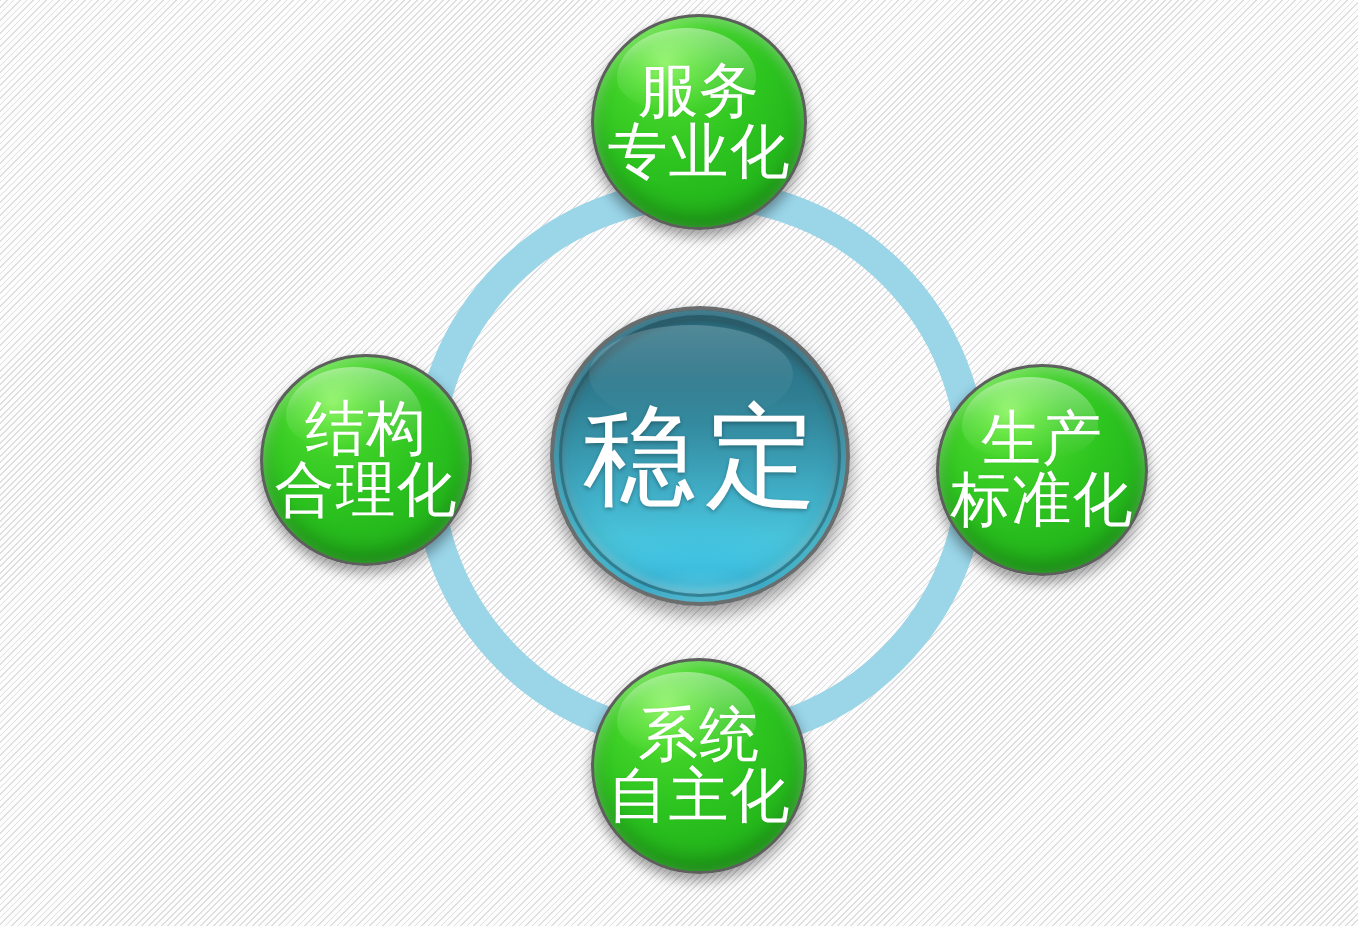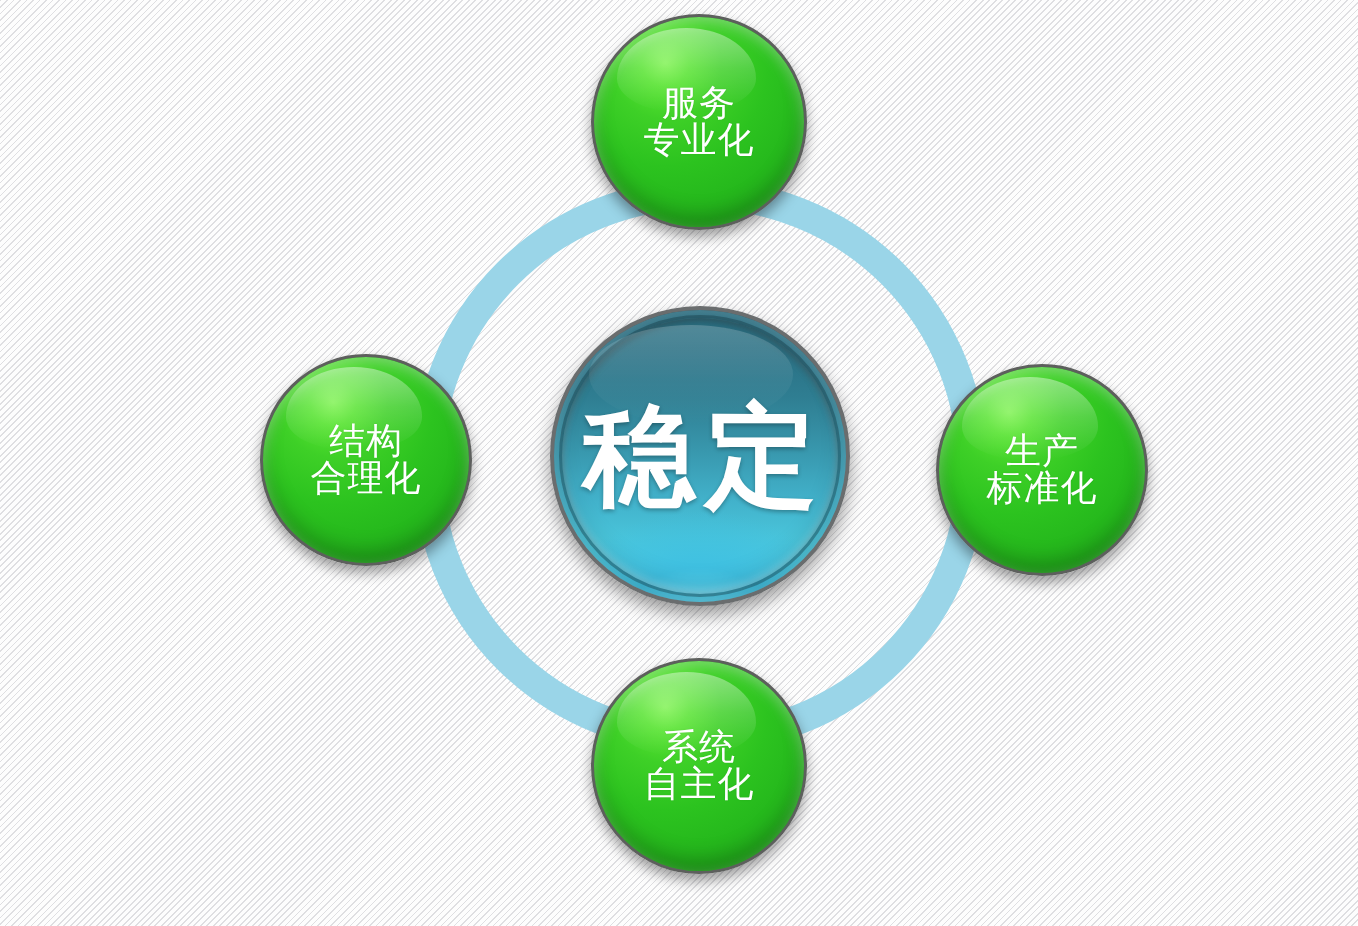--- a/index.html
+++ b/index.html
@@ -64,21 +64,21 @@
         #2cc31f 48%,
         #25b81c 68%,
         #1fa81a 86%,
         #198f16 100%);
     border: 3px solid #5d5f5d;
     box-shadow:
       0 7px 13px rgba(0,0,0,0.38),
       inset 0 5px 14px rgba(255,255,255,0.34),
       inset 0 -12px 20px rgba(0,0,0,0.22);
     text-shadow: 0 0 2px rgba(0,0,0,0.10);
-    font-size: 36px;
+    font-size: 60px;
     letter-spacing: 1px;
   }
 
   
   .node-green::before {
     content: "";
     position: absolute;
     left: 11%;
     top: 5%;
     width: 66%;
@@ -107,21 +107,21 @@
         #41b0c9 64%,
         #49c4da 78%,
         #4fd0e6 92%,
         #58d8ec 100%);
     border: 4px solid #6a6d6e;
     box-shadow:
       0 9px 18px rgba(0,0,0,0.40),
       inset 0 6px 16px rgba(255,255,255,0.20),
       inset 0 -14px 26px rgba(0,0,0,0.16);
     font-family: "DejaVu Sans", "Liberation Sans", sans-serif;
-    font-weight: bold;
+    font-weight: normal;
     font-size: 112px;
     letter-spacing: 10px;
     text-indent: 10px;
     text-shadow: 0 2px 4px rgba(0,0,0,0.30);
   }
 
   
   .node-hub::after {
     content: "";
     position: absolute;

